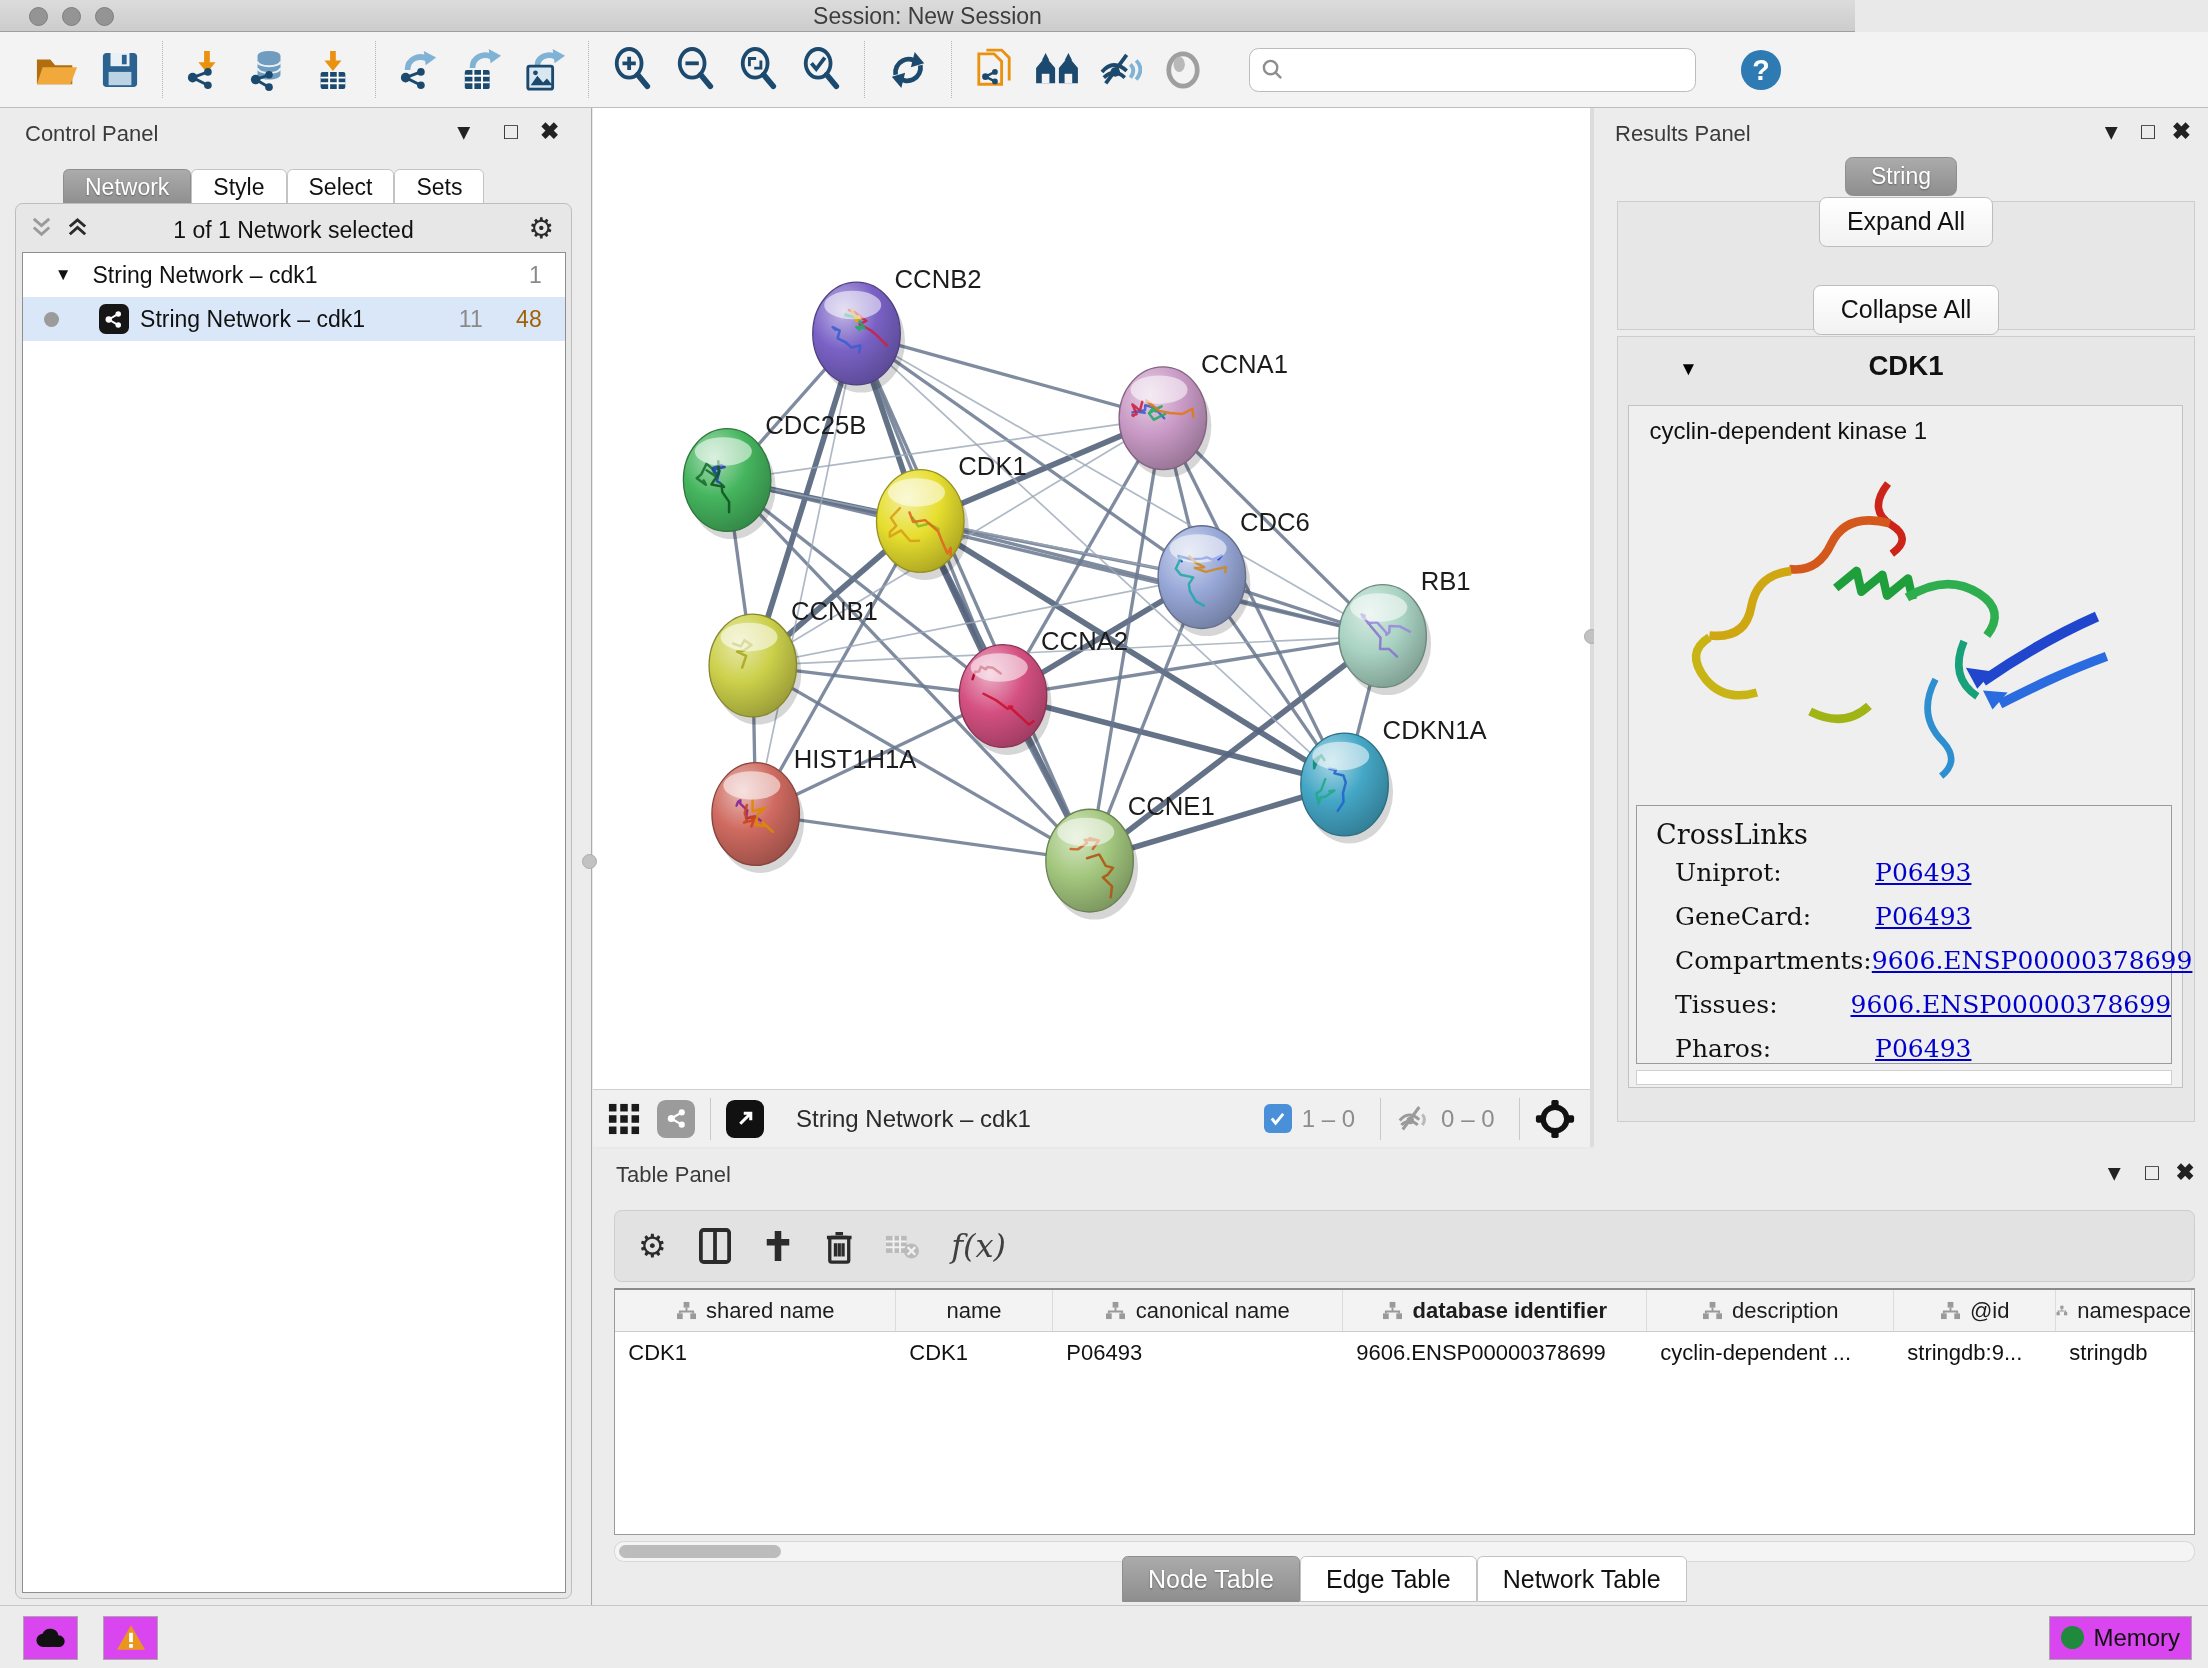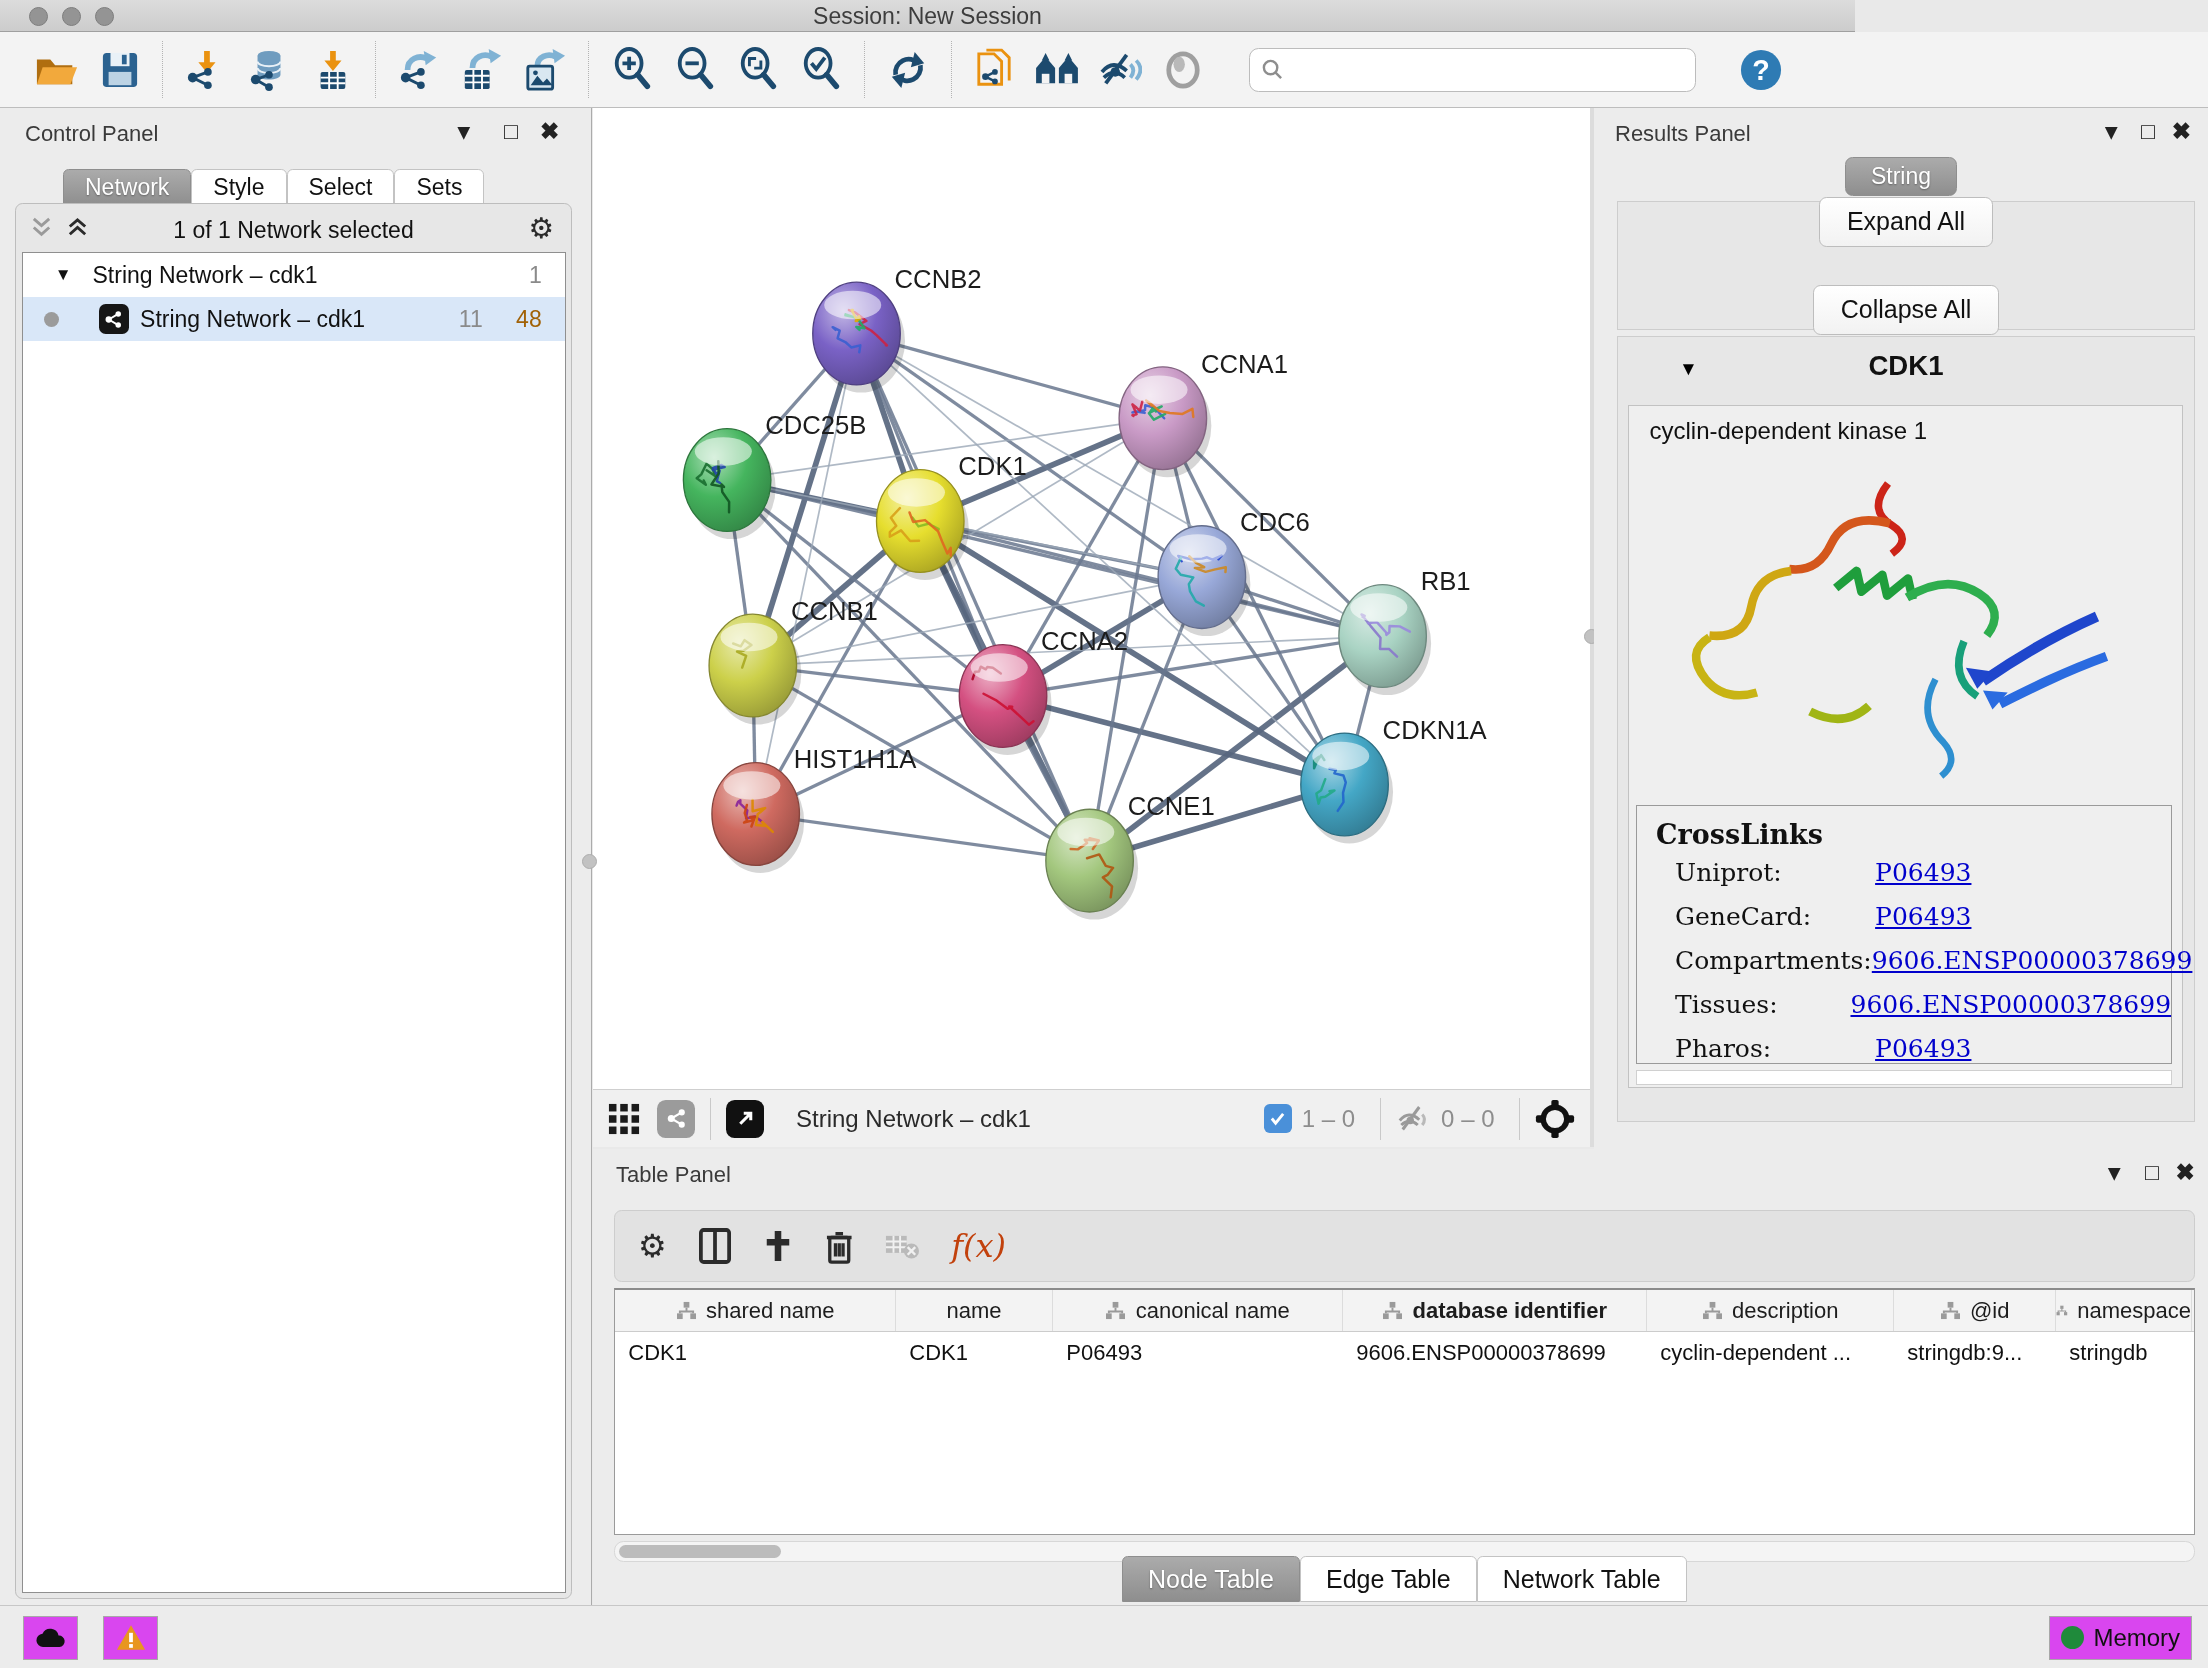--- a/index.html
+++ b/index.html
@@ -607,21 +607,21 @@
         <path d="M270 150 q42 -26 76 -4 q28 18 8 44" stroke="#2eae4e" stroke-width="9" fill="none"></path>
         <path d="M330 196 q-16 38 14 58" stroke="#18a07a" stroke-width="8" fill="none"></path>
         <path d="M470 170 C420 192 382 216 350 238" stroke="#1f46cc" stroke-width="11" fill="none"></path>
         <polygon points="344,246 332,224 360,228" fill="#1f46cc"></polygon>
         <path d="M480 212 C436 228 400 246 368 262" stroke="#2a6be0" stroke-width="10" fill="none"></path>
         <polygon points="360,268 350,248 376,250" fill="#2a6be0"></polygon>
         <path d="M300 236 q-20 38 8 66 q18 20 -2 36" stroke="#2e8fd0" stroke-width="7" fill="none"></path>
       </svg>
 
       <div id="crosslinks-box">
-        <div style="font-size:27px;font-weight:bold;color:#111">CrossLinks</div>
+        <div style="font-size:27px;font-weight:normal;color:#111">CrossLinks</div>
         <div id="crosslinks-rows">
             <div class="cl-row">
               <span class="cl-label">Uniprot:</span>
               <a class="cl-link">P06493</a>
             </div>
             <div class="cl-row">
               <span class="cl-label">GeneCard:</span>
               <a class="cl-link">P06493</a>
             </div>
             <div class="cl-row">
@@ -661,21 +661,21 @@
     <svg width="28.5" height="36" viewBox="0 0 30 38">
       <rect x="5" y="10" width="20" height="26" rx="2" fill="none" stroke="#2b2b2b" stroke-width="3.5"></rect>
       <path d="M2 10h26M11 6h8M11 16v14M15 16v14M19 16v14" stroke="#2b2b2b" stroke-width="3.5"></path>
     </svg>
     <svg width="34" height="28.5" viewBox="0 0 36 30" style="opacity:.55">
       <rect x="1" y="4" width="22" height="18" fill="#9a9a9a"></rect>
         <path d="M1 10h22M1 16h22M9 4v18M16 4v18" stroke="#fff" stroke-width="2"></path>
       <circle cx="28" cy="20" r="8" fill="#9a9a9a"></circle>
         <path d="M24 16l8 8M32 16l-8 8" stroke="#fff" stroke-width="2.5"></path>
     </svg>
-    <span style="font-size:32px;color:#c2410c;font-family:'DejaVu Serif',serif;font-style:italic">f(x)</span>
+    <span style="font-size:32px;color:#404040;font-family:'DejaVu Serif',serif;font-style:italic">f(x)</span>
   </div>
 
   <div id="tp-table">
     <div class="th-row" id="tp-headers">
         <div class="th" style="width: 281px;">
           <svg width="21" height="19" viewBox="0 0 22 20">
             <rect x="8" y="1" width="6" height="6" fill="#9a9a9a"></rect>
             <rect x="1" y="13" width="6" height="6" fill="#9a9a9a"></rect>
             <rect x="15" y="13" width="6" height="6" fill="#9a9a9a"></rect>
             <path d="M11 7v4M11 11H4v2M11 11h7v2" stroke="#9a9a9a" stroke-width="2" fill="none"></path>

